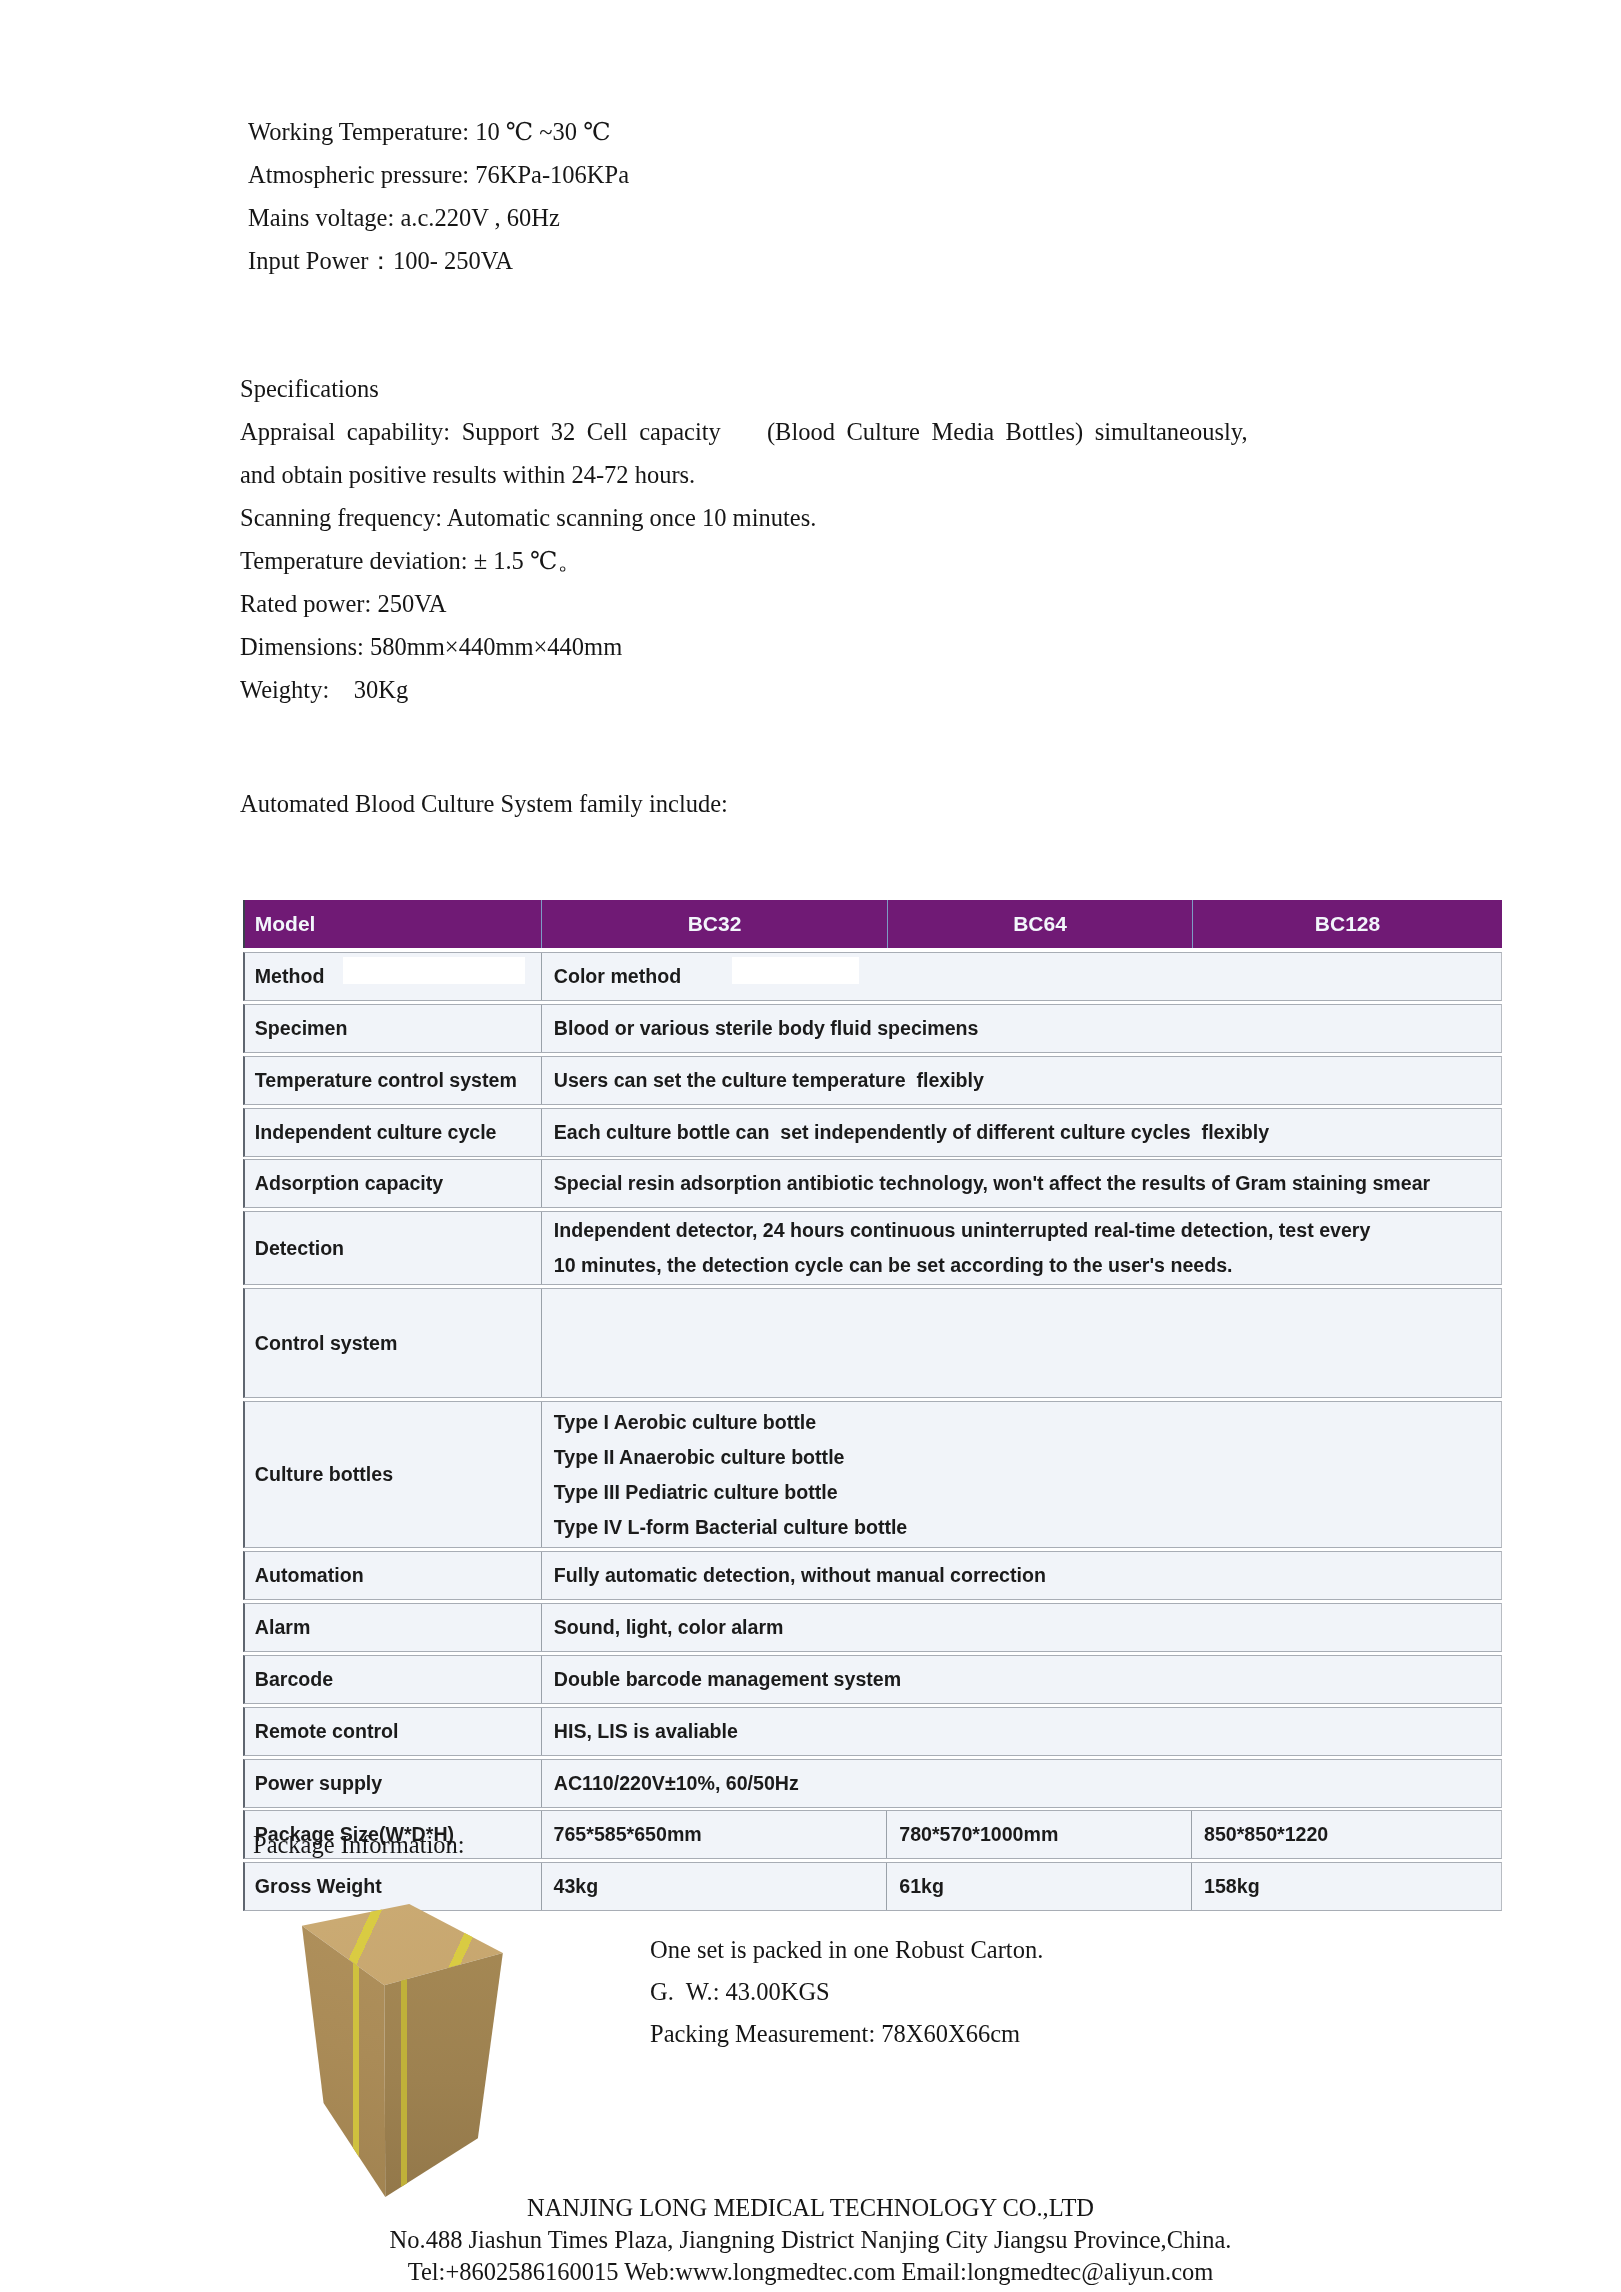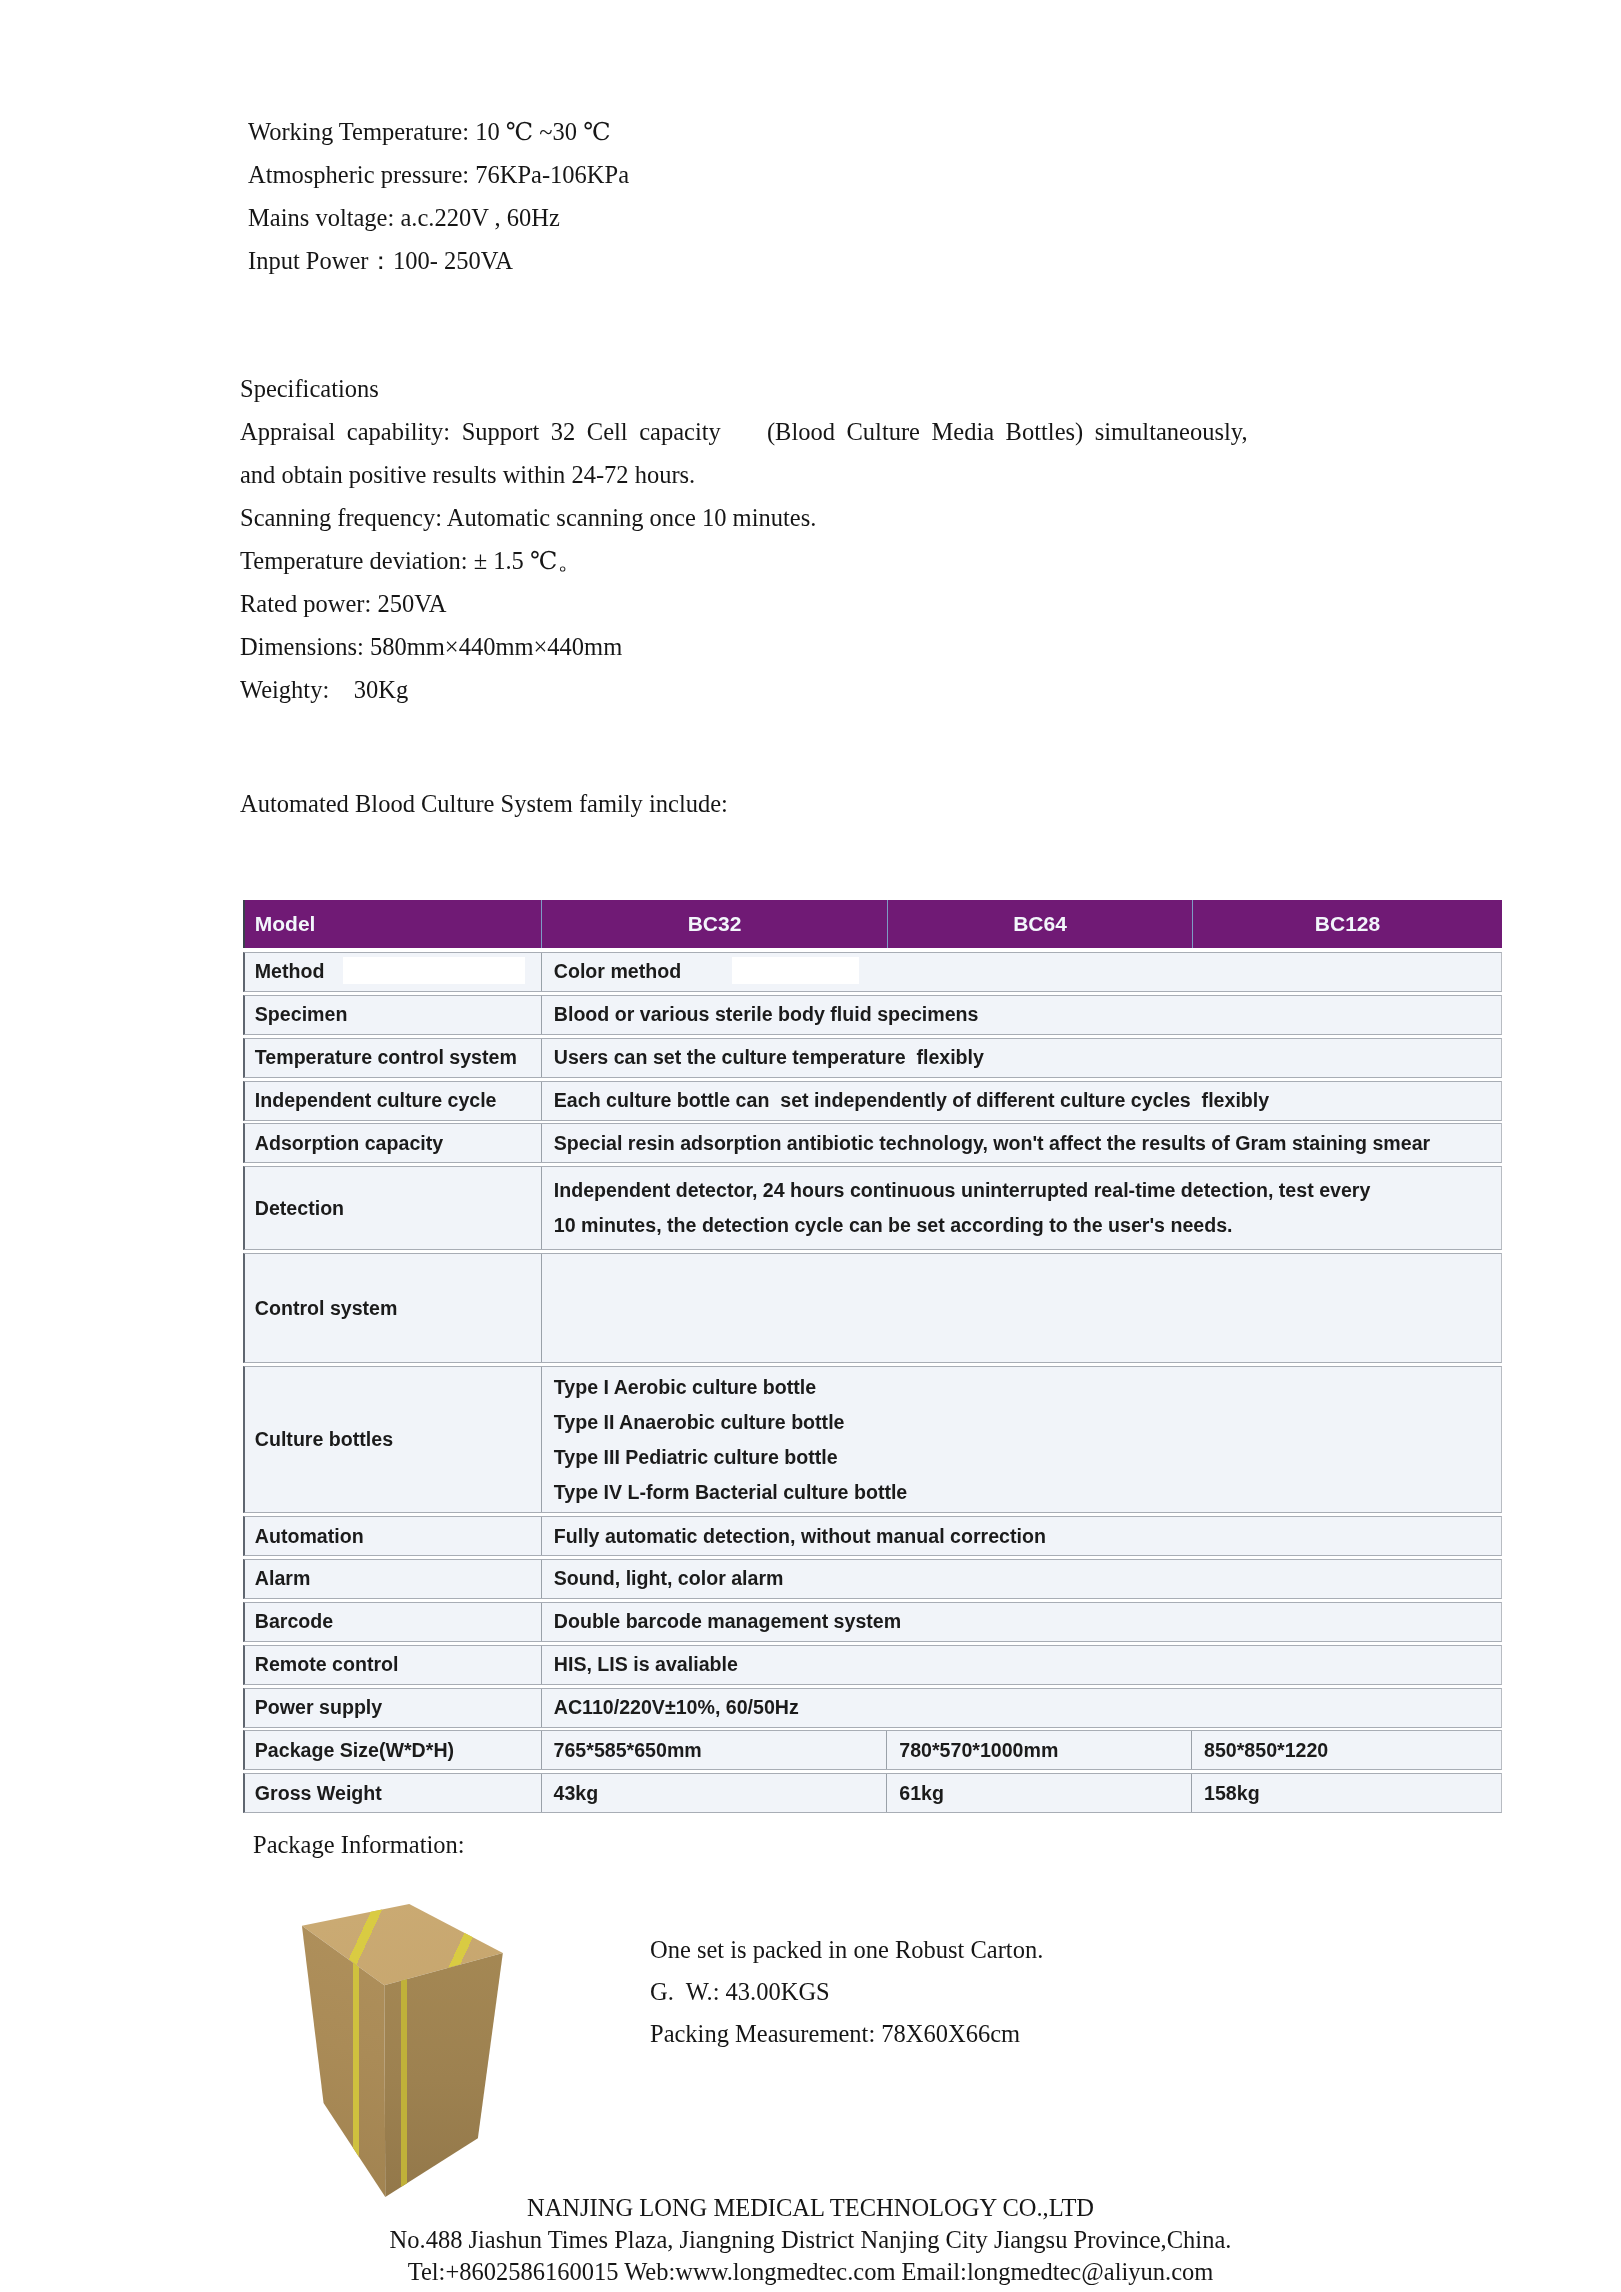--- a/index.html
+++ b/index.html
@@ -35,22 +35,22 @@
   .th-model { width: 297px; padding-left: 9.8px; }
   .th-c2 { width: 346px; justify-content: center; }
   .th-c3 { width: 305px; justify-content: center; }
   .th-c4 { width: 309px; justify-content: center; }
   .tr {
     position: relative; display: flex; background: #f1f4f9;
     border-top: 1px solid #a8adb5; border-bottom: 1px solid #a8adb5;
     border-right: 1px solid #b8bcc2; border-left: 2px solid #5f6670;
     margin-bottom: 2.9px; min-height: 35px;
   }
-  .h1 { height: 40px; }
-  .h2 { height: 84px; }
+  .h1 { height: 49px; }
+  .h2 { height: 74px; }
   .h3 { height: 110px; }
   .h4 { height: 147px; }
   .cell { display: flex; align-items: center; line-height: 35px; white-space: pre-wrap; }
   .c1 { width: 297px; padding-left: 9.8px; border-right: 1px solid #9aa1a9; }
   .c2 { width: 346px; padding-left: 11.8px; }
   .c3 { width: 305px; padding-left: 11.8px; }
   .c4 { width: 309px; padding-left: 11.8px; }
   .sep { border-right: 1px solid #9aa1a9; }
   .cspan { flex: 1; padding-left: 11.8px; }
   .whiteout { position: absolute; background: #ffffff; height: 27.4px; top: 3.9px; }

